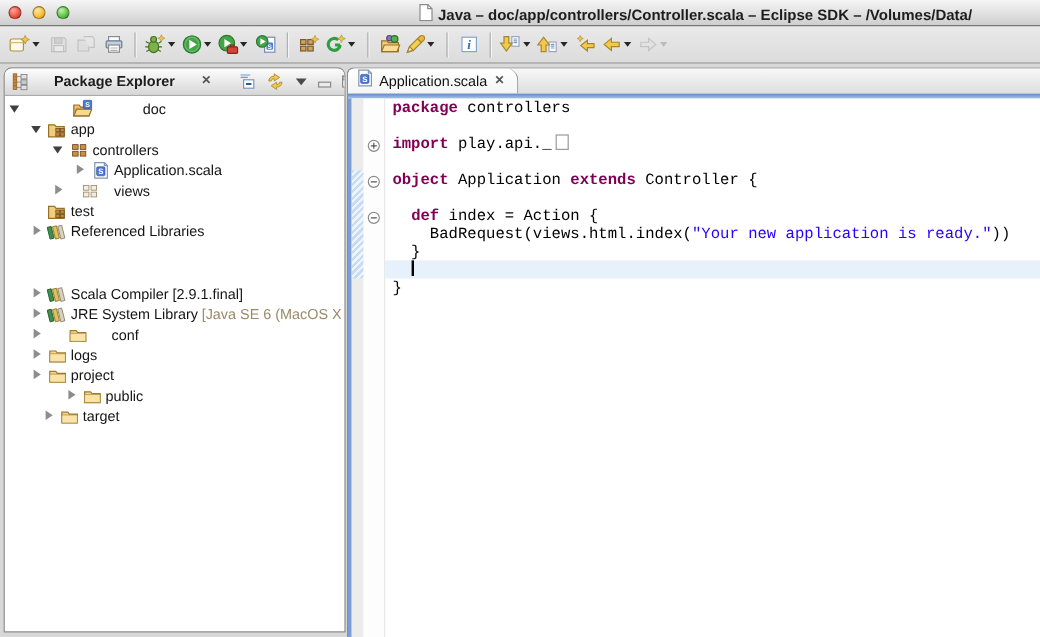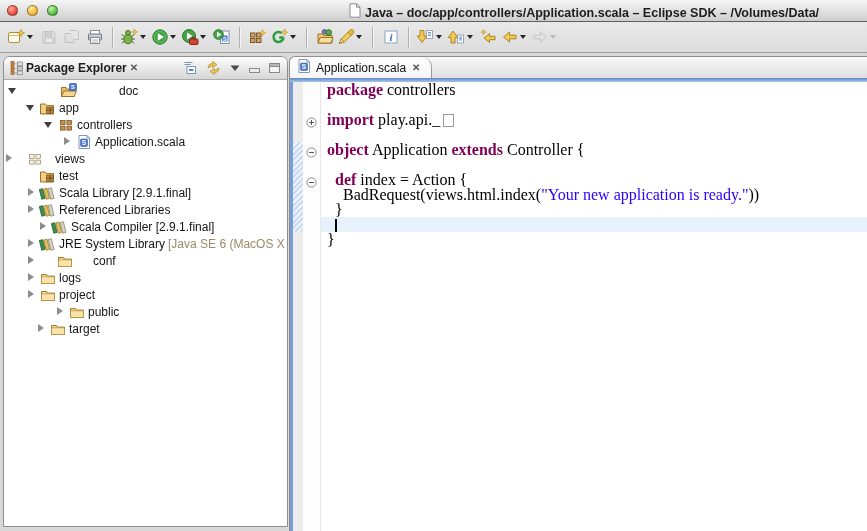--- a/index.html
+++ b/index.html
@@ -20,21 +20,21 @@
   .tb-btn{height:24px;min-width:21px;display:flex;align-items:center;justify-content:center;padding:0 1px;border-radius:3px;}
   .tb-btn.disabled{opacity:.55;}
   .tb-ic{display:flex;align-items:center;justify-content:center;}
   .tb-dd{width:0;height:0;border-left:3.5px solid transparent;border-right:3.5px solid transparent;border-top:4px solid #262626;margin:0 3px 0 1px;}
   .tb-btn.disabled .tb-dd{border-top-color:#9a9a9a;}
   .tb-sep{width:1px;height:21px;background:#b0b0b0;box-shadow:1px 0 0 #f4f4f4;margin:0 6px;}
   
   .pe-part{position:absolute;left:3px;top:56px;width:285px;height:471px;box-sizing:border-box;background:#fff;
            border:1px solid #8e8e8e;border-radius:7px 7px 0 0;overflow:hidden;}
   .pe-tabs{height:22px;background:linear-gradient(#fdfdfd,#d6d6d6);border-bottom:1px solid #aaa;
-           display:flex;align-items:center;padding:0 6px 0 5px;gap:1px;}
+           display:flex;align-items:center;padding:0 6px 0 5px;gap:20px;}
   .pe-tab-label{font-size:12px;font-weight:600;color:#1c1c1c;white-space:nowrap;}
   .tab-close{font-size:10px;font-weight:bold;color:#555;padding:0 2px;line-height:1;}
   .pe-tools{margin-left:auto;display:flex;align-items:center;gap:7px;}
   .pe-tool{display:flex;align-items:center;justify-content:center;}
   .pe-tree{position:relative;padding-top:2px;height:446px;overflow:hidden;}
   .trow{display:flex;align-items:center;height:17px;gap:3px;white-space:nowrap;font-size:12px;color:#141414;overflow:hidden;}
   .arr{width:10px;flex:0 0 10px;height:11px;position:relative;display:inline-block;}
   .arr.expanded::after{content:"";position:absolute;left:0;top:3px;border-left:4.5px solid transparent;border-right:4.5px solid transparent;border-top:6px solid #3f3f3f;}
   .arr.collapsed::after{content:"";position:absolute;left:2px;top:1px;border-top:4.5px solid transparent;border-bottom:4.5px solid transparent;border-left:6px solid #8d8d8d;}
   .arr.none{visibility:hidden;}
@@ -49,21 +49,21 @@
   .ed-tab{background:linear-gradient(#ffffff,#f4f4f4);display:flex;align-items:center;gap:4px;padding:0 9px 0 6px;
           border-right:1px solid #9a9a9a;border-radius:6px 10px 0 0;}
   .ed-tab-label{font-size:12px;color:#111;}
   .ed-stripe{height:4px;background:linear-gradient(#5d88c4,#a9c3e6);}
   .ed-body{flex:1;display:flex;border-left:3px solid #7b9dd4;position:relative;overflow:hidden;}
   .ruler{width:10px;background:#ececec;position:relative;flex:0 0 10px;}
   .hatch{position:absolute;left:0;width:10px;top:60px;height:90px;
          background:repeating-linear-gradient(135deg,#c8dbf2 0 2px,#eef4fb 2px 4px);}
   .foldcol{width:17px;flex:0 0 17px;background:#fdfdfd;border-right:1px solid #e8e8e8;position:relative;}
   .fold{position:absolute;left:3px;}
-  .codearea{flex:1;position:relative;font-family:Liberation Serif, serif;font-size:16px;line-height:15px;
+  .codearea{flex:1;position:relative;font-family:Liberation Mono, monospace;font-size:13px;line-height:15px;
             white-space:pre;padding-left:6px;color:#000;}
   .cline{height:15px;}
   .cline.hl{background:#e7f1fc;margin-left:-6px;padding-left:6px;}
   .seg-kw{color:#7f0055;font-weight:bold;}
   .seg-str{color:#2a00ff;}
   .seg-pl{color:#000;}
   .cursor{display:inline-block;width:2px;height:13px;background:#000;vertical-align:-2px;}
   .foldbox{display:inline-block;width:9px;height:11px;border:1px solid #9a9a9a;background:#fff;margin-left:3px;vertical-align:-2px;}
 </style>
 </head>
@@ -73,21 +73,21 @@
 
   <div class="titlebar">
     <div class="tl red"></div>
     <div class="tl yellow"></div>
     <div class="tl green"></div>
     <div class="title-wrap">
       <span><svg width="12" height="15">
             <path d="M1 .8h6.5L11 4.2v10H1z" fill="#fff" stroke="#8a8a8a"></path>
             <path d="M7.5.8v3.4H11" fill="none" stroke="#8a8a8a"></path>
           </svg></span>
-      <span class="title-text">Java – doc/app/controllers/Application.scala – Eclipse SDK – /Volumes/Data/</span>
+      <span class="title-text">Java – doc/app/controllers/Controller.scala – Eclipse SDK – /Volumes/Data/</span>
     </div>
   </div>
 
   <div class="toolbar">
       <div class="tb-btn">
         <span class="tb-ic">
           <svg width="19" height="18">
             <rect x="1.5" y="4.5" width="11" height="10" rx="1.5" fill="#fefae8" stroke="#b08f3e"></rect>
             <path d="M1.5 7.5h11" stroke="#d8bc6e" fill="none"></path>
             <path d="M14 1.5l1.1 2.4 2.4 1.1-2.4 1.1L14 8.6l-1.1-2.5-2.4-1.1 2.4-1.1z" fill="#f5c83c" stroke="#a8862f" stroke-width="0.6"></path>
@@ -362,21 +362,21 @@
           <span class="ticon">
             <svg width="16" height="16">
               <path d="M3 1.5h8l2.5 2.5v10.5H3z" fill="#fff" stroke="#8496b4"></path>
               <path d="M11 1.5V4h2.5" fill="none" stroke="#8496b4"></path>
               <rect x="4.5" y="5" width="7" height="7.5" rx="1.2" fill="#4a7ad4" stroke="#2a4a94" stroke-width="0.5"></rect>
               <text x="8" y="11" text-anchor="middle" font-size="6.5" font-weight="bold" fill="#fff" font-family="sans-serif">S</text>
             </svg>
           </span>
           <span class="tlabel">Application.scala</span>
         </div>
-        <div class="trow" style=" gap: 12px;">
+        <div class="trow" style="padding-left: 40px; gap: 12px;">
           <span class="arr collapsed"></span>
           <span class="ticon">
             <svg width="16" height="16">
               <g fill="#f3eee0" stroke="#9a8a66" stroke-width="0.7">
                 <rect x="2.5" y="3.5" width="4.6" height="4"></rect>
                 <rect x="8.9" y="3.5" width="4.6" height="4"></rect>
                 <rect x="2.5" y="9.1" width="4.6" height="4"></rect>
                 <rect x="8.9" y="9.1" width="4.6" height="4"></rect>
               </g>
             </svg>
@@ -402,36 +402,23 @@
           <span class="arr collapsed"></span>
           <span class="ticon">
             <svg width="17" height="16">
               <g stroke-width="0.7">
                 <rect x="1.5" y="4" width="3.4" height="10" fill="#3f8f4f" stroke="#1f5a2a" transform="rotate(-14 3 9)"></rect>
                 <rect x="6" y="3.5" width="3.4" height="10.5" fill="#e3c25c" stroke="#93742a" transform="rotate(-14 7.5 9)"></rect>
                 <rect x="10.5" y="3" width="3.4" height="11" fill="#d8d2c0" stroke="#8a846e" transform="rotate(-14 12 9)"></rect>
               </g>
             </svg>
           </span>
-          <span class="tlabel">Scala Library [2.9.1.final]</span>
-        </div>
-        <div class="trow" style="padding-left: 22px;">
-          <span class="arr collapsed"></span>
-          <span class="ticon">
-            <svg width="17" height="16">
-              <g stroke-width="0.7">
-                <rect x="1.5" y="4" width="3.4" height="10" fill="#3f8f4f" stroke="#1f5a2a" transform="rotate(-14 3 9)"></rect>
-                <rect x="6" y="3.5" width="3.4" height="10.5" fill="#e3c25c" stroke="#93742a" transform="rotate(-14 7.5 9)"></rect>
-                <rect x="10.5" y="3" width="3.4" height="11" fill="#d8d2c0" stroke="#8a846e" transform="rotate(-14 12 9)"></rect>
-              </g>
-            </svg>
-          </span>
           <span class="tlabel">Referenced Libraries</span>
         </div>
-        <div class="trow" style="padding-left: 34px;">
+        <div class="trow" style="padding-left: 22px; margin-top: 35px;">
           <span class="arr collapsed"></span>
           <span class="ticon">
             <svg width="17" height="16">
               <g stroke-width="0.7">
                 <rect x="1.5" y="4" width="3.4" height="10" fill="#3f8f4f" stroke="#1f5a2a" transform="rotate(-14 3 9)"></rect>
                 <rect x="6" y="3.5" width="3.4" height="10.5" fill="#e3c25c" stroke="#93742a" transform="rotate(-14 7.5 9)"></rect>
                 <rect x="10.5" y="3" width="3.4" height="11" fill="#d8d2c0" stroke="#8a846e" transform="rotate(-14 12 9)"></rect>
               </g>
             </svg>
           </span>

